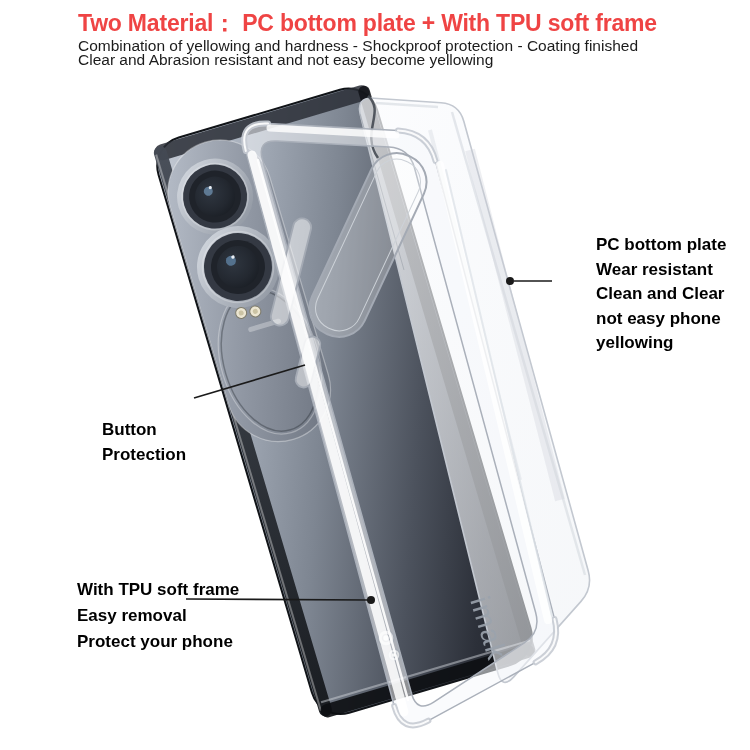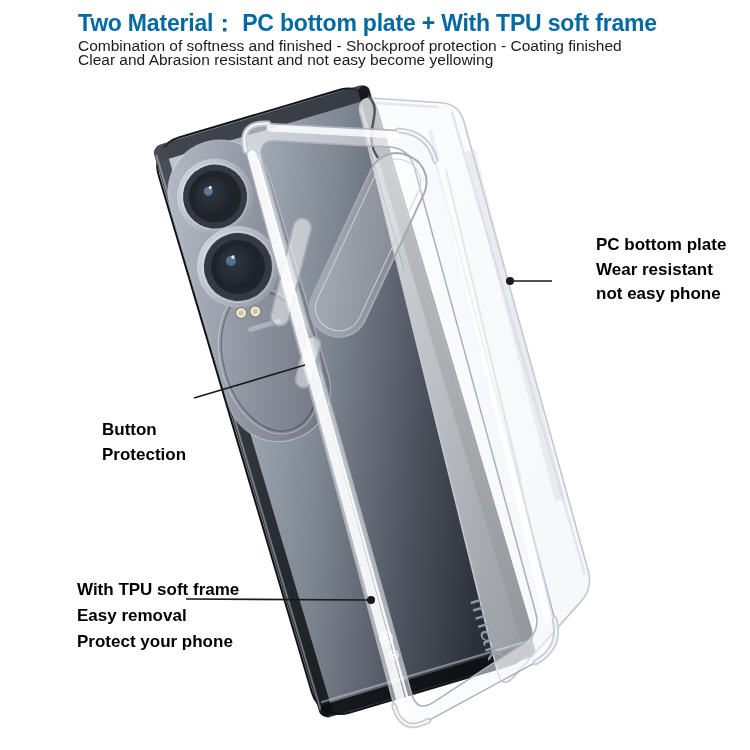--- a/index.html
+++ b/index.html
@@ -2,21 +2,21 @@
 <html><head>
 <meta charset="utf-8">
 <style>
   html,body{margin:0;padding:0;background:#ffffff;}
   .stage{
     position:relative;width:750px;height:750px;background:#ffffff;overflow:hidden;
     font-family:"Liberation Sans", sans-serif;color:#000;
   }
   .title{
     position:absolute;left:78px;top:8px;font-size:23px;font-weight:700;
-    letter-spacing:-0.2px;white-space:nowrap;color:#0369a1;
+    letter-spacing:-0.2px;white-space:nowrap;color:#ef4444;
   }
   .sub{
     position:absolute;left:78px;font-size:15.5px;font-weight:400;color:#1b1b1b;
     white-space:nowrap;
   }
   .sub.l1{top:37px;}
   .sub.l2{top:51px;}
   .ann{position:absolute;font-weight:700;font-size:17px;color:#000;}
   .ann div{white-space:nowrap;}
   .ann.pc{left:556px;top:233px;line-height:24.5px;margin-left:40px;}
@@ -181,27 +181,29 @@
         <line x1="194" y1="398" x2="305" y2="365"></line>
       </g>
       <g>
         <line x1="186" y1="599" x2="368" y2="600"></line>
         <circle cx="371" cy="600" r="4" stroke="none"></circle>
       </g>
     </g>
   </svg>
 
   <div class="title">Two Material： PC bottom plate + With TPU soft frame</div>
-  <div class="sub l1">Combination of softness and finished - Shockproof protection - Coating finished</div>
+  <div class="sub l1">Combination of yellowing and hardness - Shockproof protection - Coating finished</div>
   <div class="sub l2">Clear and Abrasion resistant and not easy become yellowing</div>
 
   <div class="ann pc">
     <div>PC bottom plate</div>
     <div>Wear resistant</div>
+    <div>Clean and Clear</div>
     <div>not easy phone</div>
+    <div>yellowing</div>
   </div>
 
   <div class="ann btn">
     <div>Button</div>
     <div>Protection</div>
   </div>
 
   <div class="ann tpu">
     <div>With TPU soft frame</div>
     <div>Easy removal</div>

